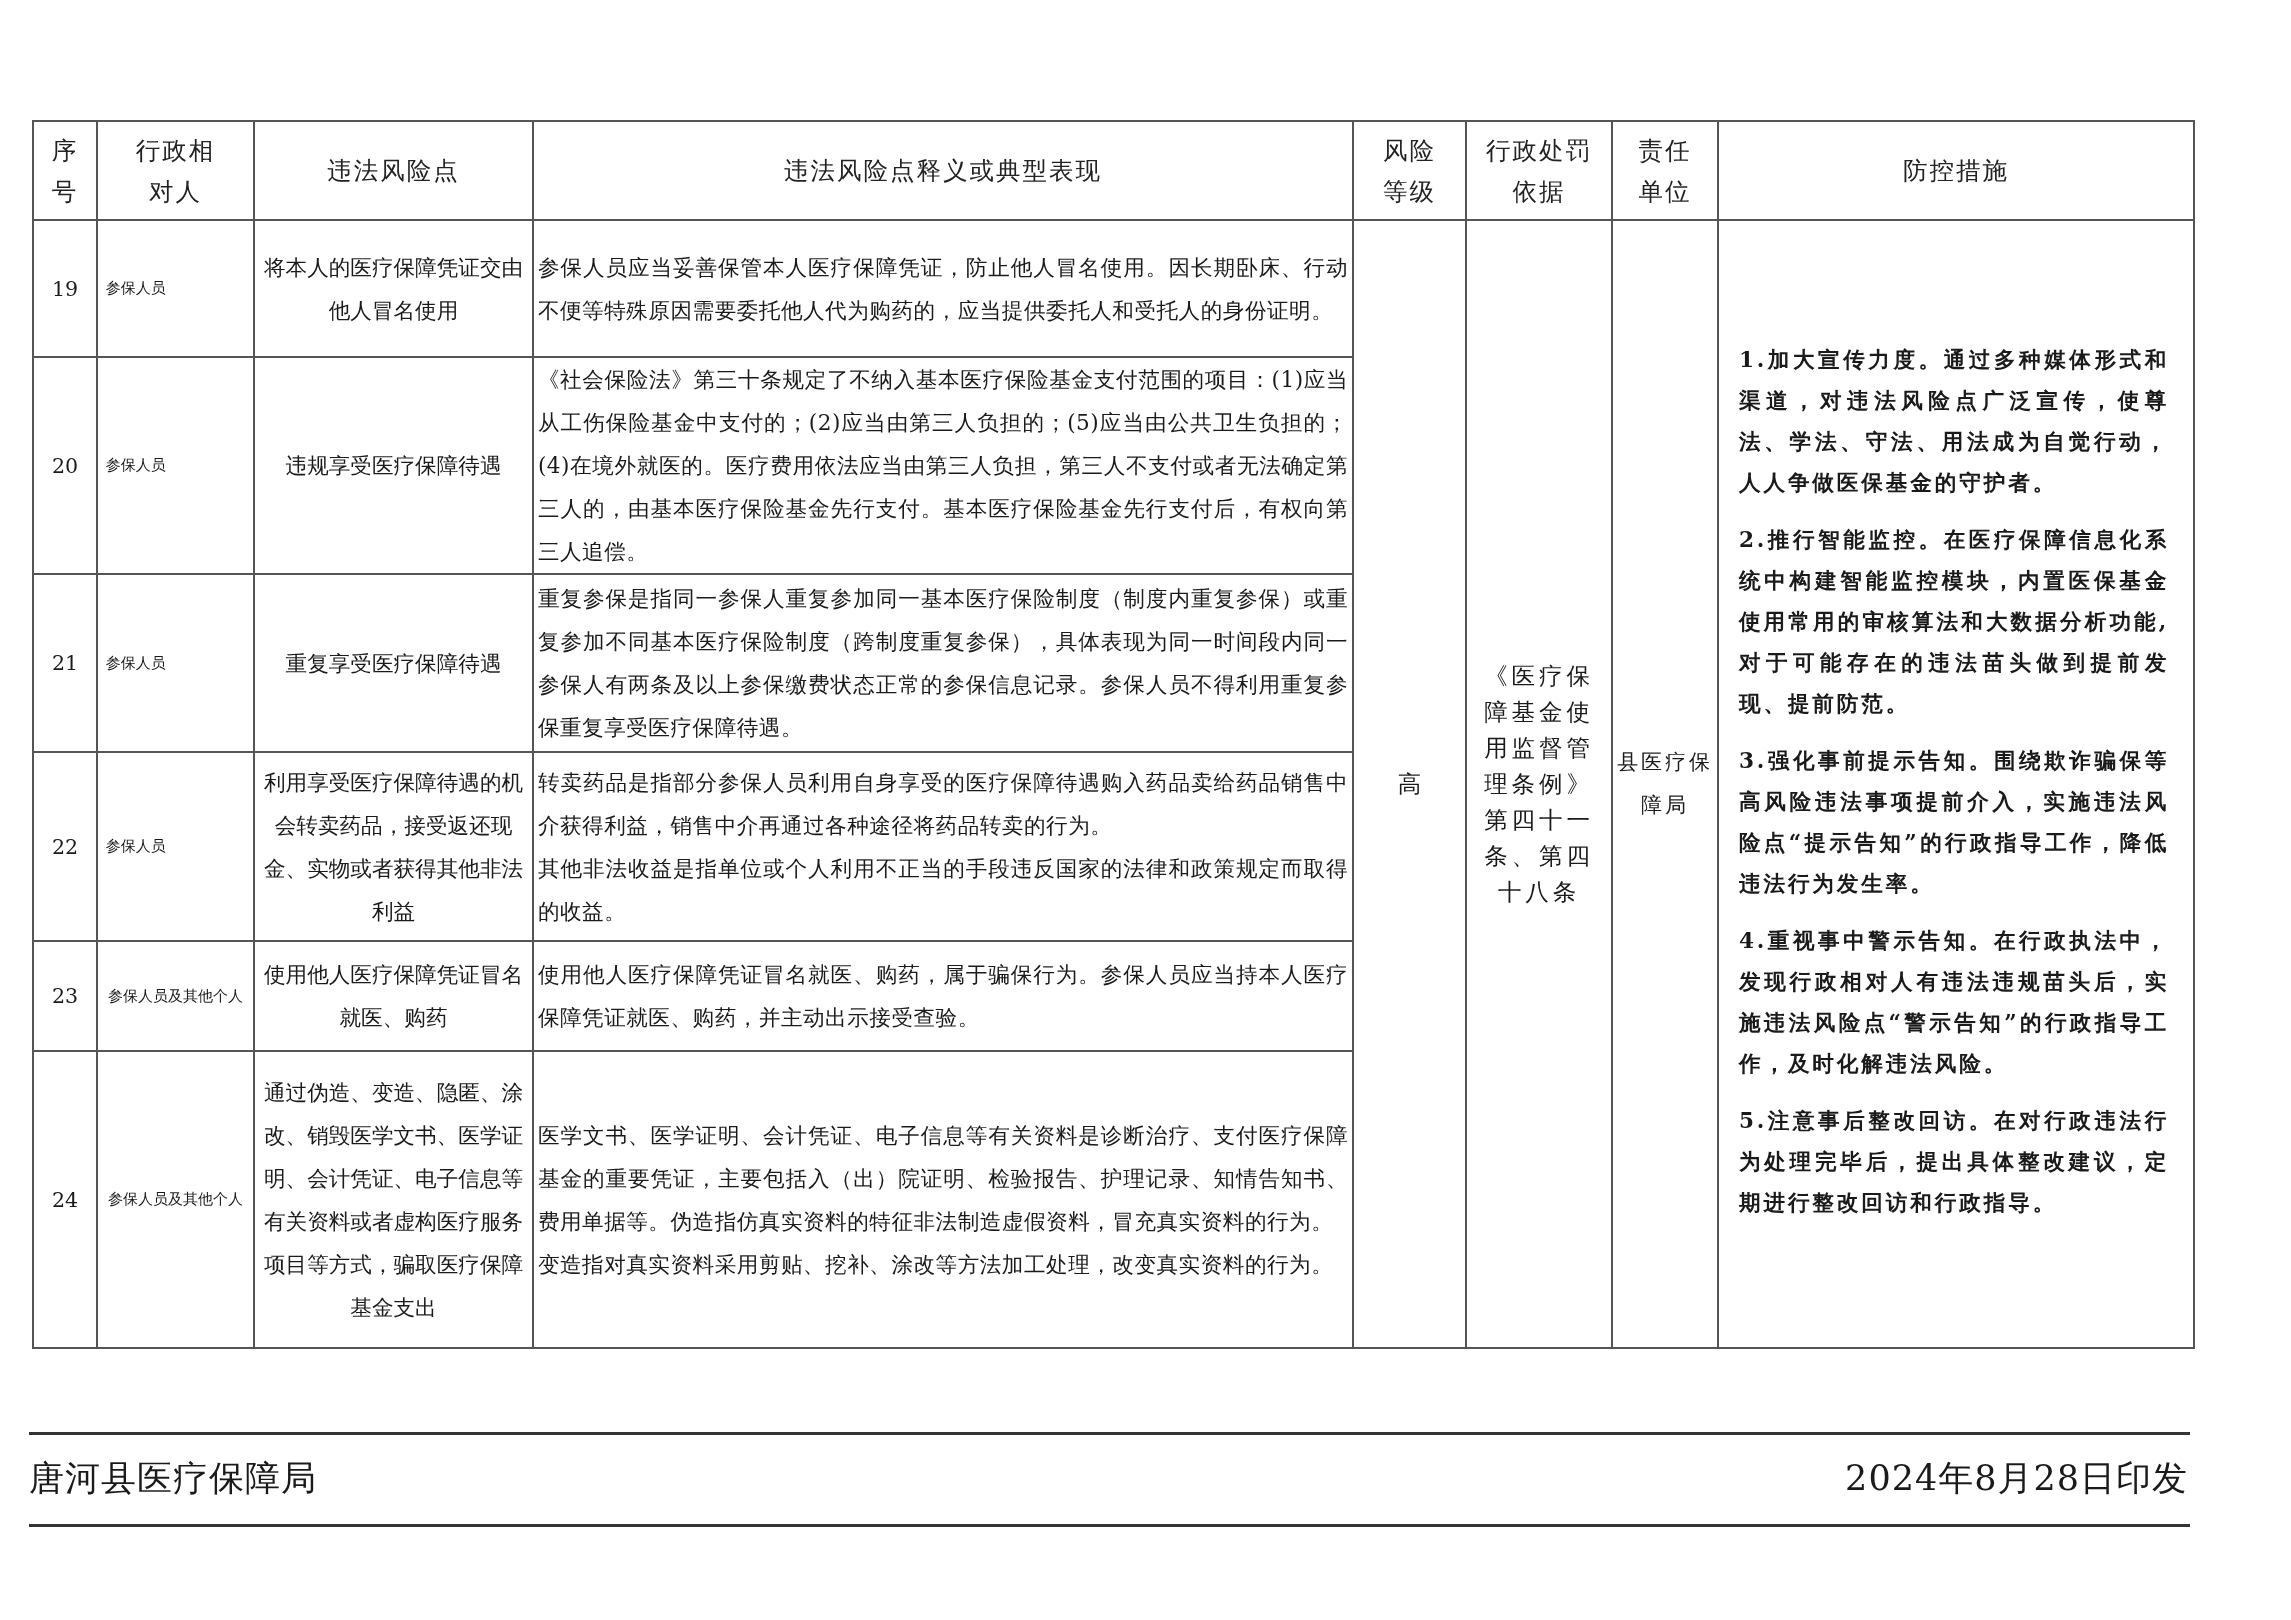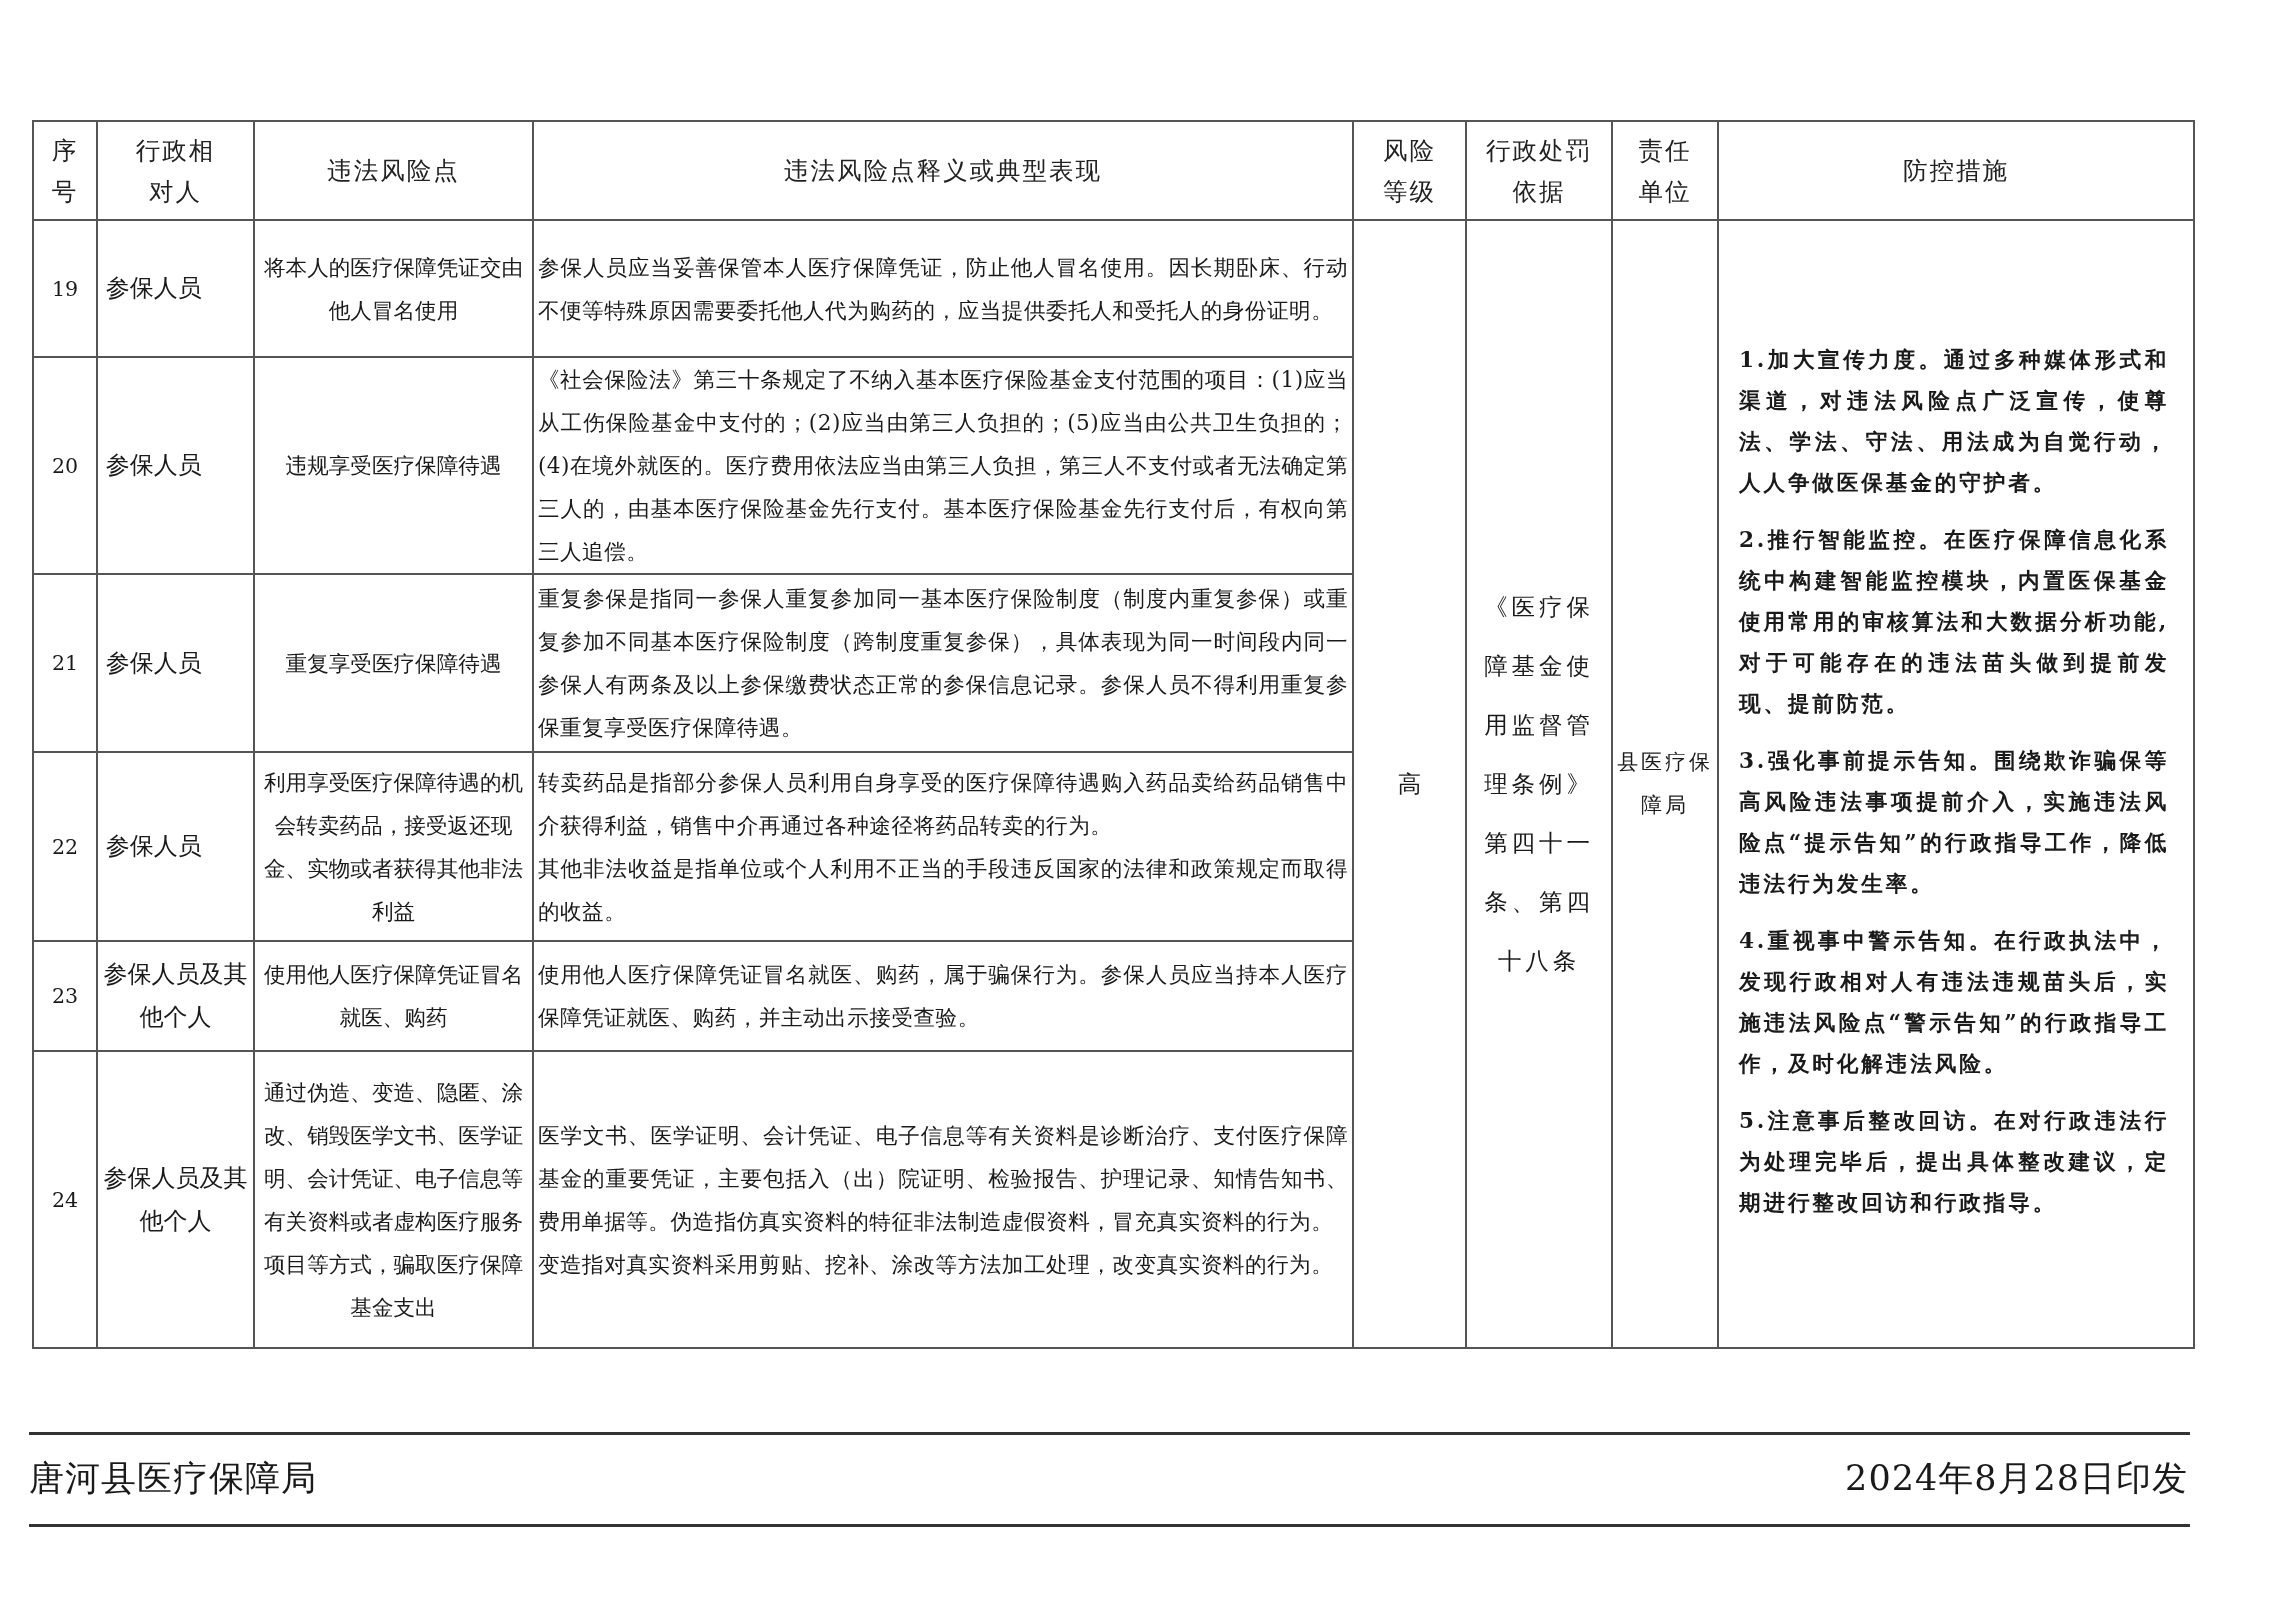--- a/index.html
+++ b/index.html
@@ -19,27 +19,27 @@
     vertical-align: middle;
     font-weight: normal;
   }
   .hdr th {
     height: 97px;
     font-family: "DejaVu Sans", "Liberation Sans", sans-serif;
     font-size: 24.5px; line-height: 41px; text-align: center; color: #222;
   }
   .hdr th.narrow { letter-spacing: 2px; }
   .cell-no { text-align: center; font-size: 20.6px; }
-  .cell-subject { font-size: 24px; line-height: 43px; padding-left: 7.8px !important; }
+  .cell-subject { font-size: 15px; line-height: 43px; padding-left: 7.8px !important; }
   .cell-subject.center { text-align: center; padding-left: 0 !important; }
   .cell-risk { text-align: center; font-size: 21.6px; line-height: 43px; padding: 0 5.9px !important; }
   .cell-desc { font-size: 21.6px; line-height: 43px; padding: 0 3.9px 0 3.9px !important; text-align: justify; letter-spacing: 0.5px; }
   .cell-desc p { margin: 0; }
   .merged-level { text-align: center; font-size: 23.5px; }
-  .merged-basis { text-align: center; font-size: 23.5px; line-height: 59px; padding: 0 7.8px !important; letter-spacing: 3.9px; }
+  .merged-basis { text-align: center; font-size: 23.5px; line-height: 36px; padding: 0 7.8px !important; letter-spacing: 3.9px; }
   .merged-unit { text-align: center; font-size: 21px; line-height: 43px; letter-spacing: 2.9px; }
   .merged-measures { vertical-align: top !important; padding: 102px 7.8px 0 3.9px !important; font-size: 21.6px; line-height: 41px; letter-spacing: 2.9px; text-align: justify; }
   .merged-measures p { margin: 16px; font-weight: bold; }
   .footer-line {
     position: absolute; left: 29px; width: 2161px; height: 2.9px; background: #333;
   }
   .footer-left {
     position: absolute; left: 29px; top: 1455px;
     font-size: 35px; letter-spacing: 1px;
   }

